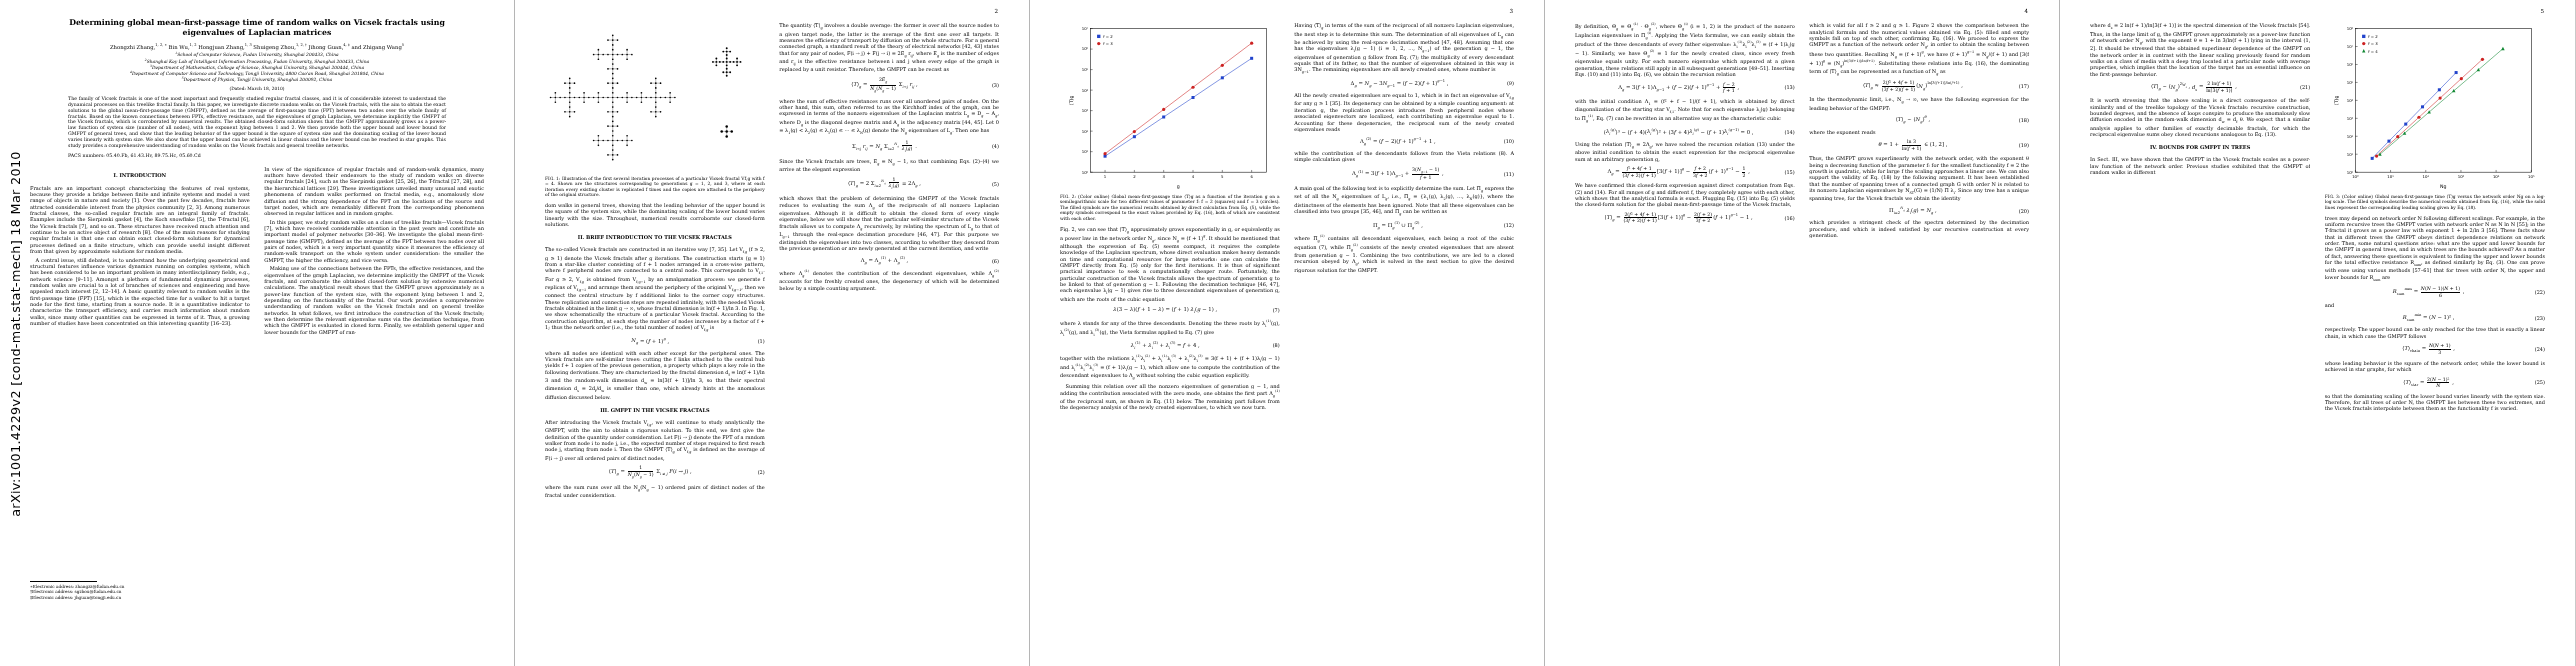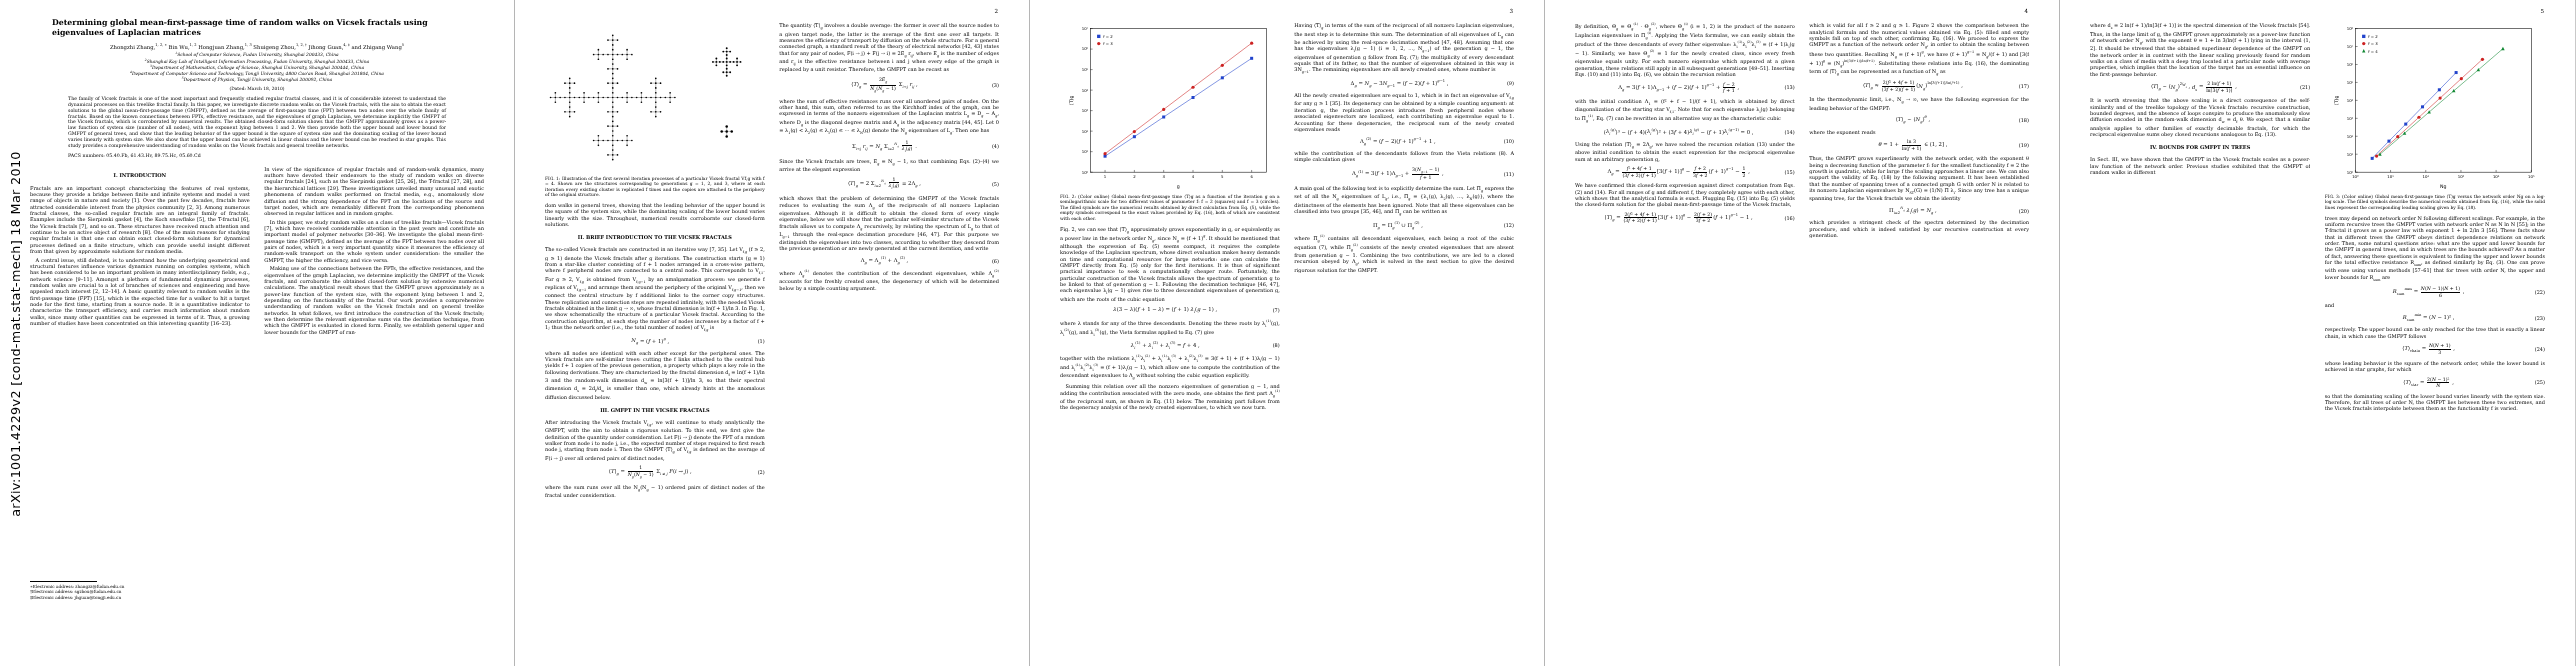--- a/index.html
+++ b/index.html
@@ -4,21 +4,21 @@
 <style>
   html,body{margin:0;padding:0;background:#c9c9c9;}
   .spread{display:flex;width:2576px;height:667px;background:#c9c9c9;font-family:"DejaVu Serif","Liberation Serif",serif;color:#000;}
   .page{width:515px;height:667px;background:#ffffff;box-sizing:border-box;position:relative;overflow:hidden;
         border-right:0.6px solid #b5b5b5;padding:14.5px 30px 13.3px 30px;}
   .page:last-child{border-right:none;}
   .pagenum{position:absolute;top:7.8px;right:31px;font-size:5.6px;}
   
   .arxiv-stamp{position:absolute;top:50%;left:14.5px;transform:translate(-50%,-50%) rotate(-90deg);
         white-space:nowrap;font-family:"DejaVu Sans","Liberation Sans",sans-serif;font-size:12.8px;letter-spacing:0.3px;color:#000;}
-  .title{font-size:7.8px;font-weight:bold;margin:3.3px 22px 5.6px 22px;line-height:1.25;}
+  .title{font-size:7.8px;font-weight:bold;text-align:center;margin:3.3px 22px 5.6px 22px;line-height:1.25;}
   .authors{font-size:5.3px;text-align:center;margin-bottom:2.8px;}
   .affil{font-size:4.4px;font-style:italic;text-align:center;line-height:1.3;}
   .dated{font-size:4.4px;text-align:center;margin-top:2.8px;}
   .abstract{font-size:4.7px;text-align:justify;margin:5px 38px 0 38px;line-height:1.24;}
   .pacs{font-size:4.7px;margin:4.4px 38px 0 38px;}
   
   .cols{display:flex;gap:14.5px;margin-top:7.8px;}
   .col{flex:1;min-width:0;position:relative;}
   .p1cols .col{height:435px;overflow:hidden;}
   .fullcols .col{height:626px;overflow:hidden;}

